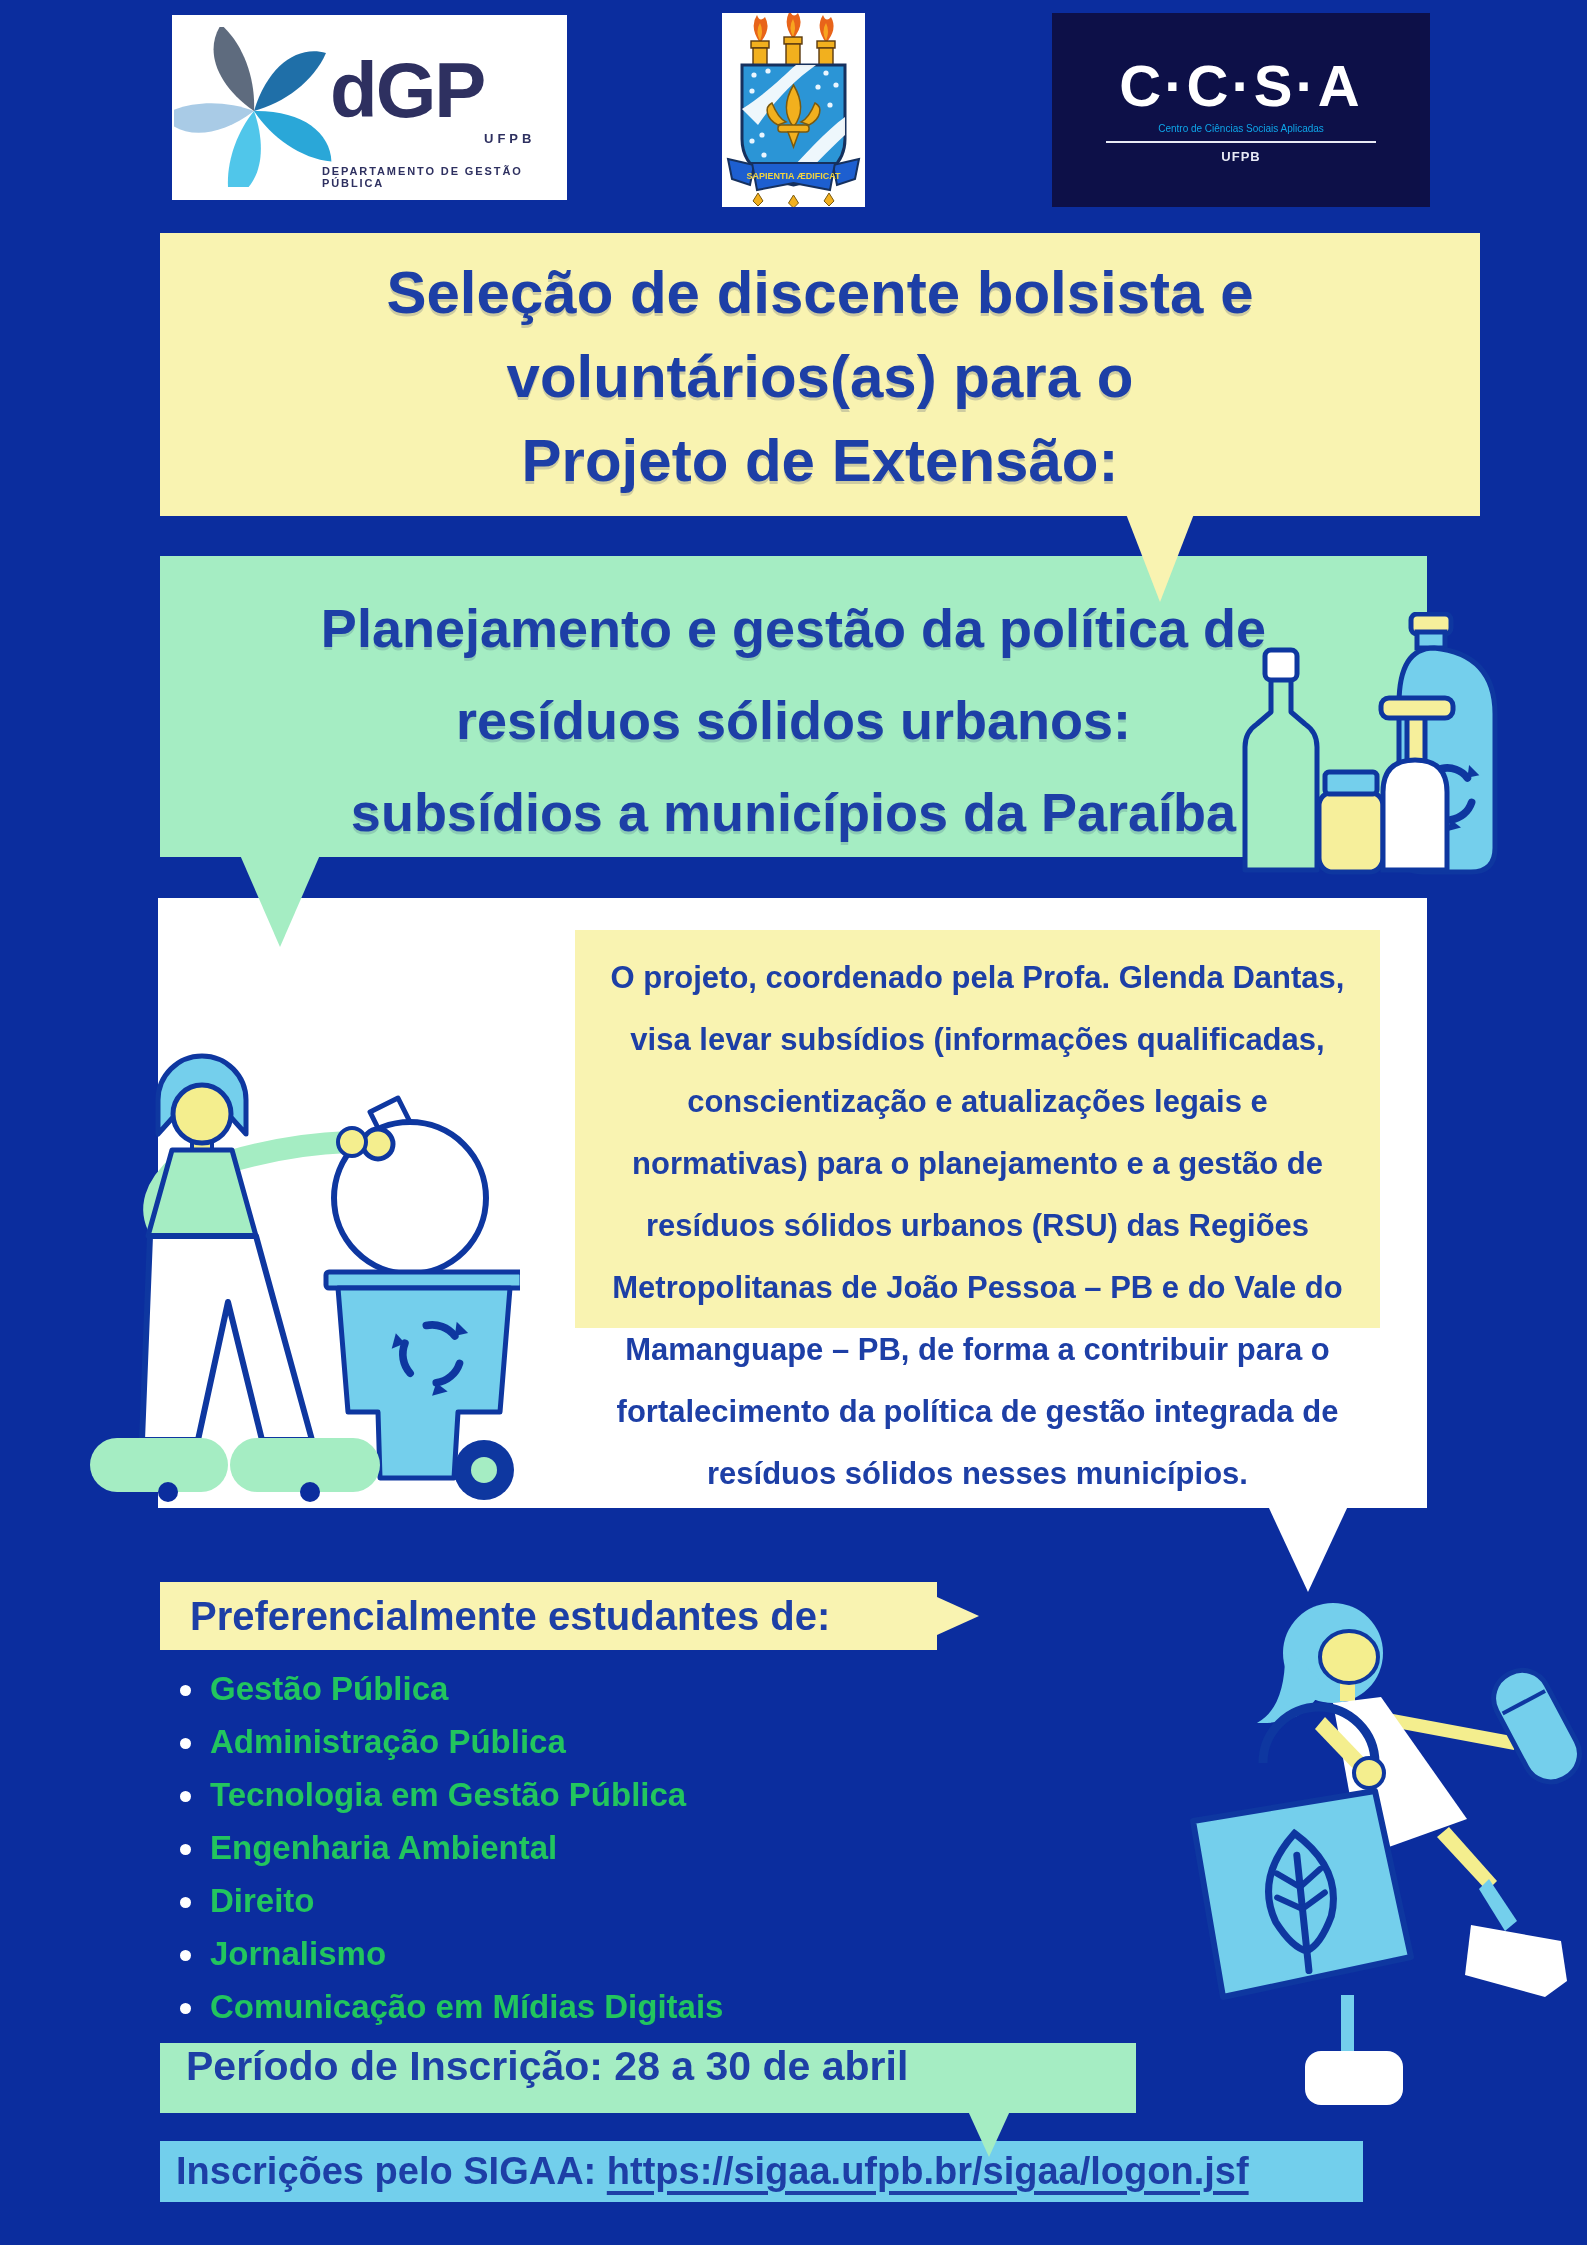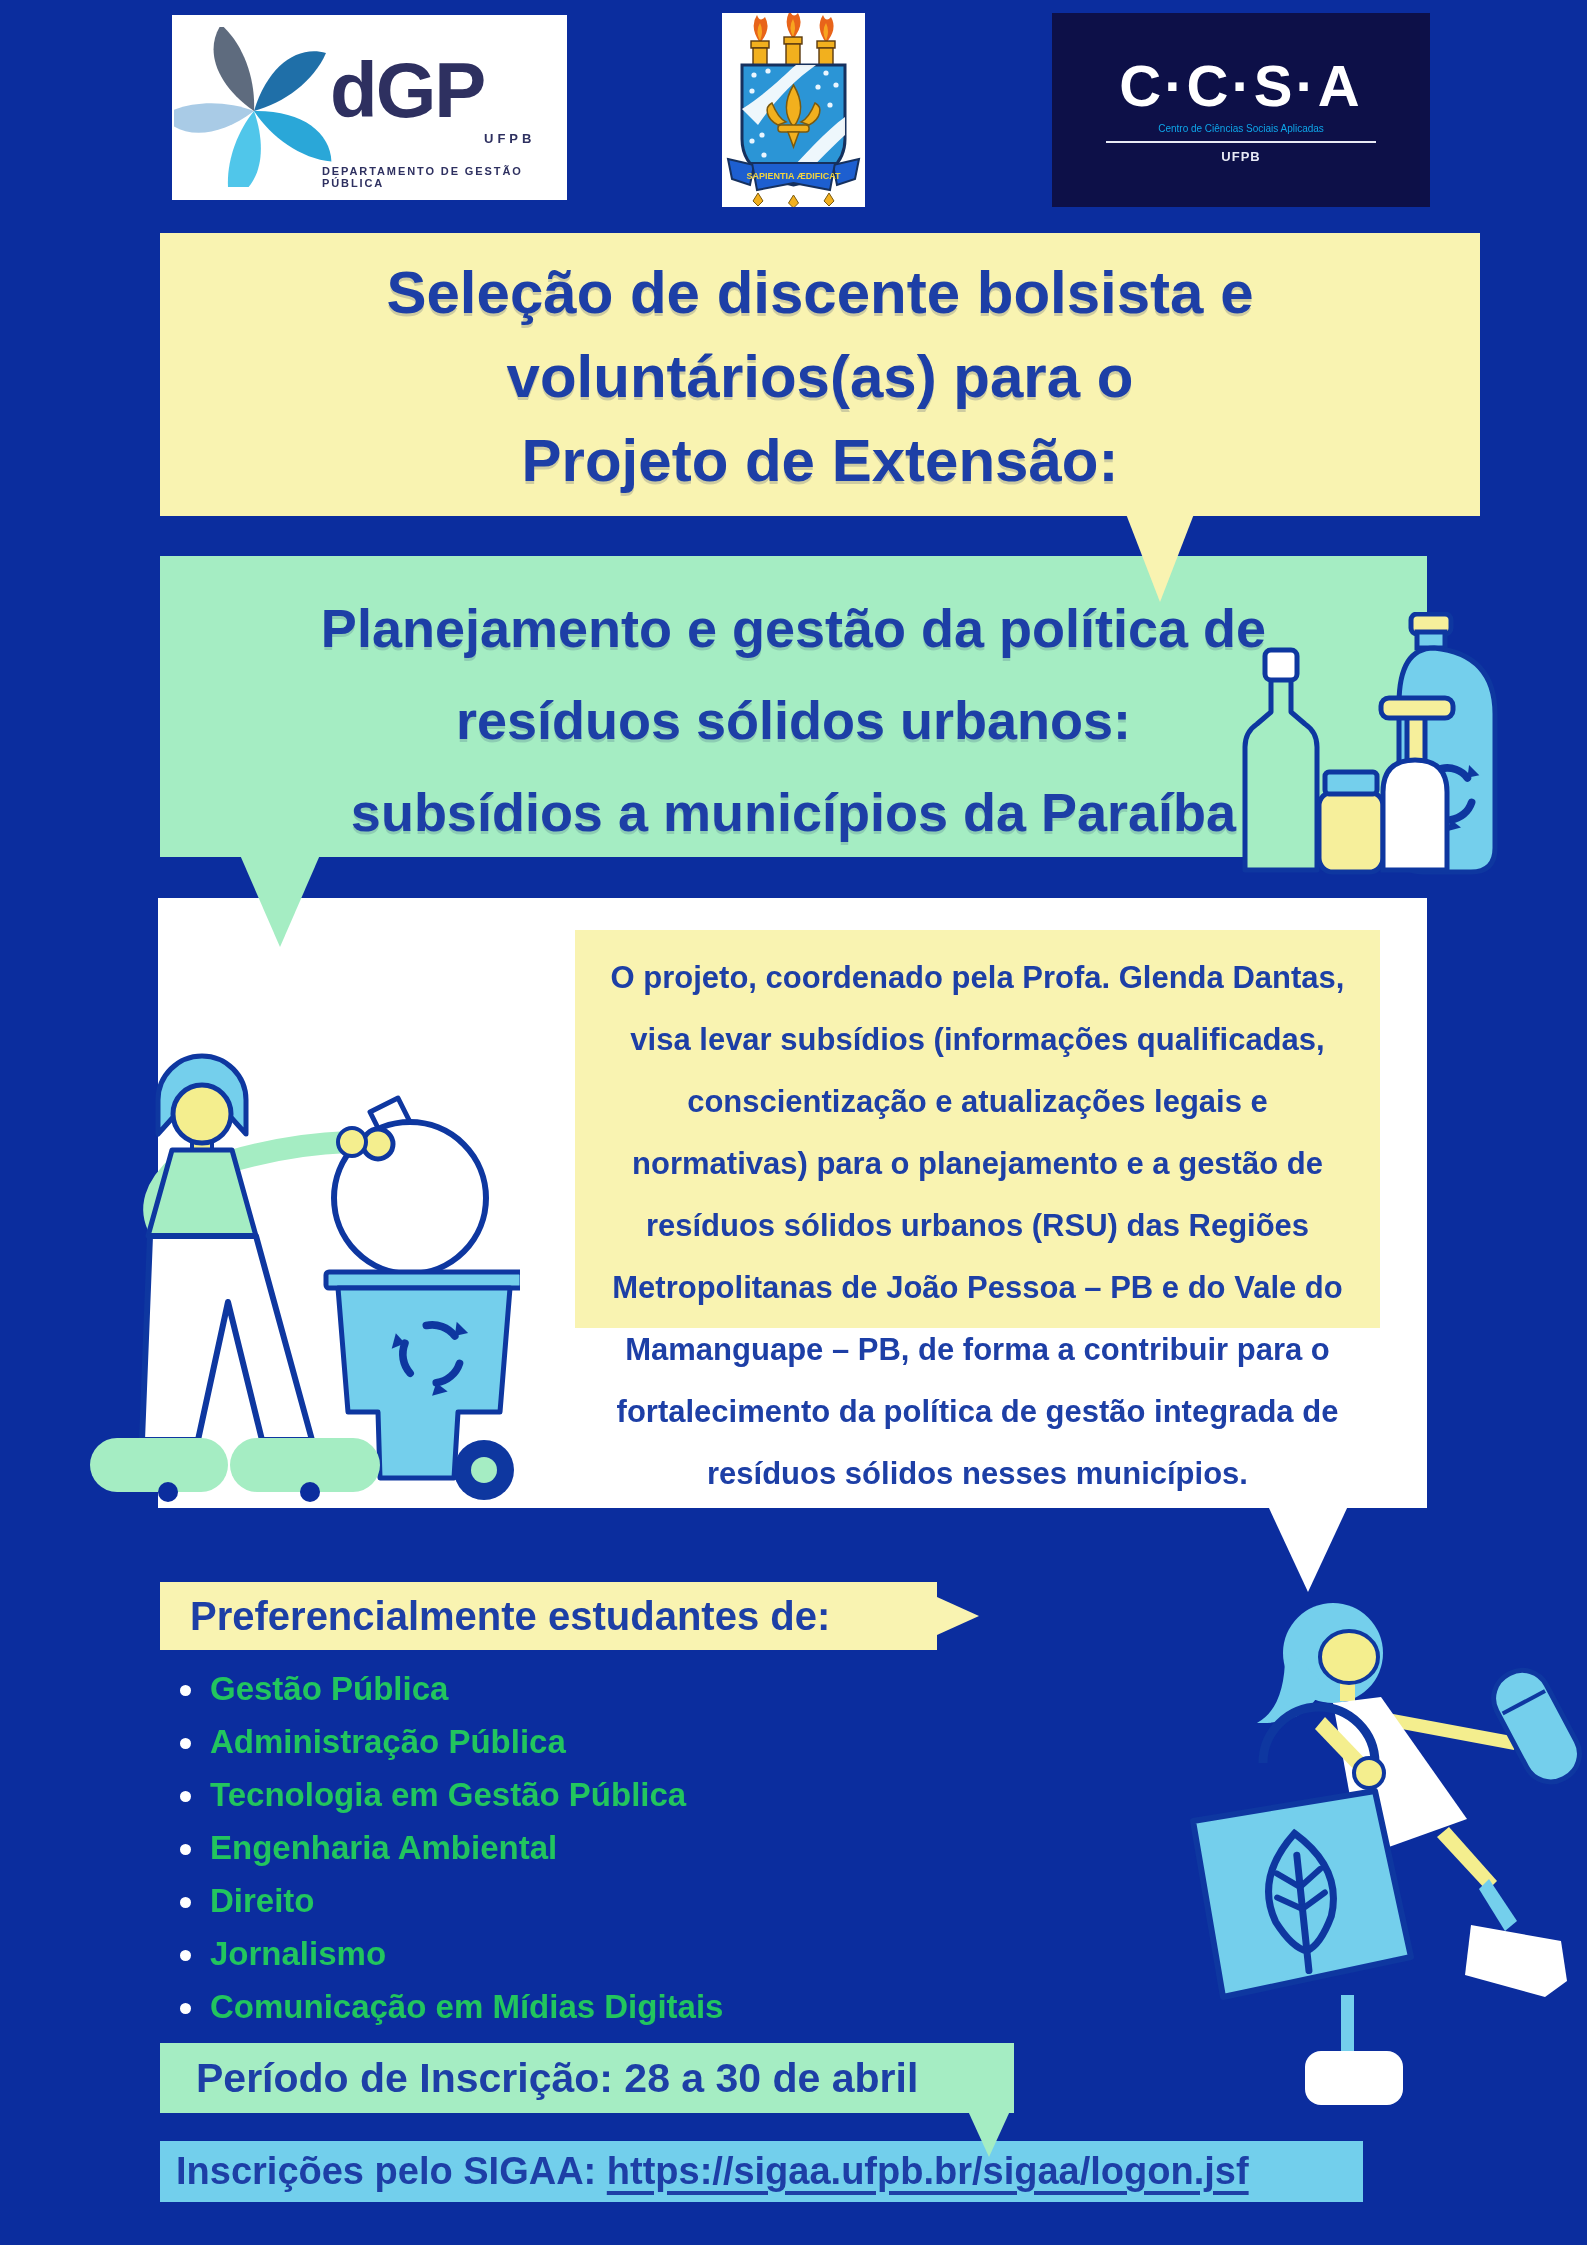--- a/index.html
+++ b/index.html
@@ -49,22 +49,22 @@
   .pref-banner{left:160px;top:1582px;width:777px;height:68px;background:var(--banner-yellow);z-index:2;
                display:flex;align-items:center;padding-left:30px;}
   .pref-banner span{font-size:40px;font-weight:bold;color:var(--text-blue);white-space:nowrap;}
   .pref-arrow{left:937px;top:1597px;border-top:19px solid transparent;border-bottom:19px solid transparent;
               border-left:42px solid var(--banner-yellow);z-index:2;}
 
   .course-list{left:160px;top:1662px;width:760px;list-style:none;z-index:2;}
   .course-list li{position:relative;padding-left:50px;font-size:33px;line-height:53px;font-weight:bold;color:#22c55e;white-space:nowrap;}
   .course-list li::before{content:"";position:absolute;left:20px;top:23px;width:11px;height:11px;border-radius:50%;background:#fff;}
 
-  .period-banner{left:160px;top:2043px;width:854px;height:70px;background:var(--bubble-green);z-index:3;
-                 display:flex;align-items:center;padding-left:36px;}
+  .period-banner{left:160px;top:2043px;width:976px;height:70px;background:var(--bubble-green);z-index:3;
+                 display:flex;align-items:flex-start;padding-left:26px;}
   .period-banner span{font-size:41px;font-weight:bold;color:var(--text-blue);white-space:nowrap;}
   .period-tail{left:968px;top:2111px;border-left:21px solid transparent;border-right:21px solid transparent;
                border-top:46px solid var(--bubble-green);z-index:4;}
 
   .link-banner{left:160px;top:2141px;width:1203px;height:61px;background:var(--banner-light-blue);z-index:2;
                display:flex;align-items:center;padding-left:16px;}
   .link-banner .lbl{font-size:38px;font-weight:bold;color:var(--text-blue);white-space:pre;}
   .link-banner .url{font-size:38px;font-weight:bold;color:var(--text-blue);white-space:nowrap;
                     text-decoration:underline;text-decoration-thickness:4px;text-underline-offset:7px;}
   svg{display:block}

